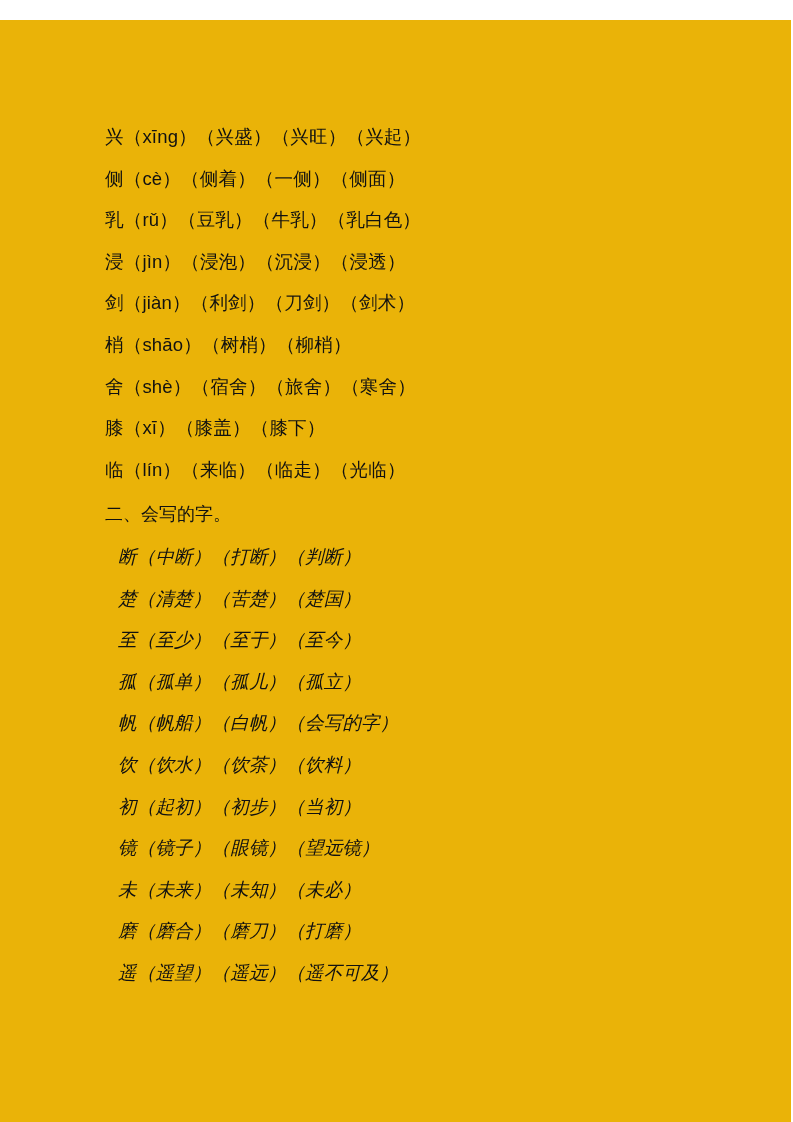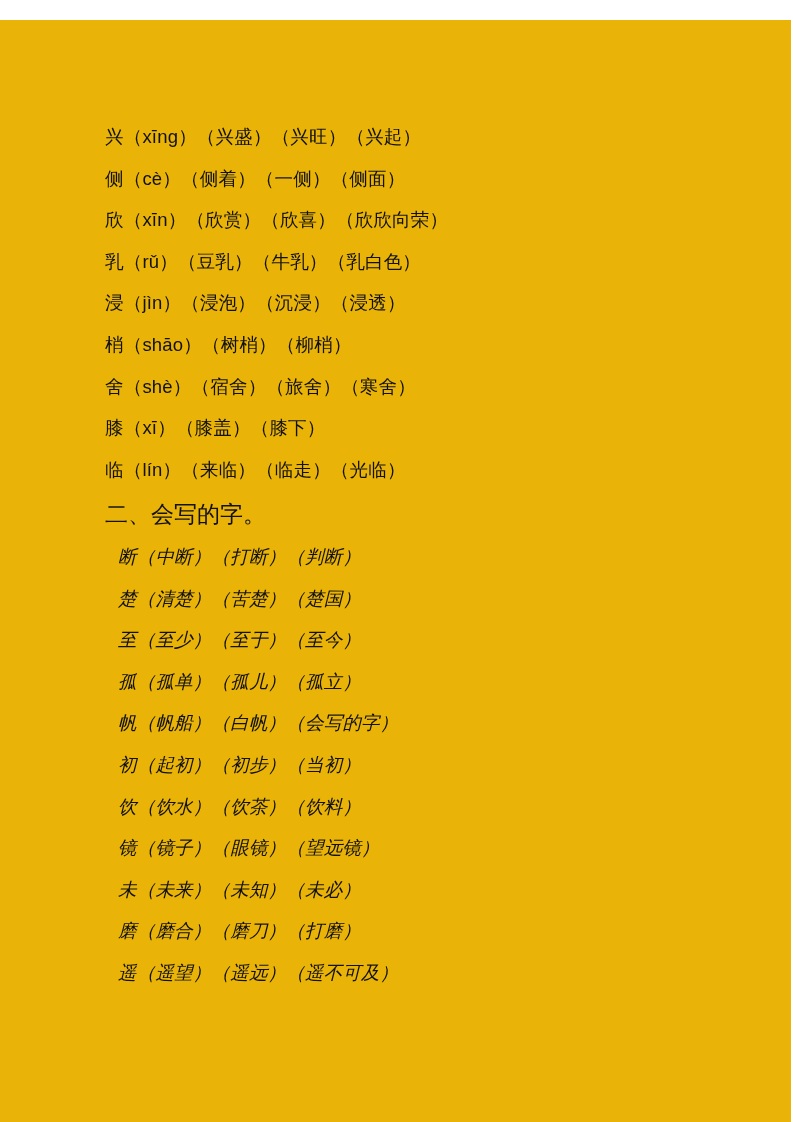--- a/index.html
+++ b/index.html
@@ -35,51 +35,51 @@
     line-height: 41.6px;
     white-space: nowrap;
     letter-spacing: 0.2px;
     color: #111;
   }
   .line.indent {
     padding-left: 13px;
     font-style: italic;
   }
   .section-title {
-    font-size: 23px;
+    font-size: 18px;
     line-height: 41.6px;
     white-space: nowrap;
     color: #111;
     margin-top: 4px;
   }
 </style>
 </head>
 <body>
 
 <div class="page">
   <div class="content">
 
     <div class="line">兴（xīng）（兴盛）（兴旺）（兴起）</div>
     <div class="line">侧（cè）（侧着）（一侧）（侧面）</div>
-    <div class="line">欣（xīn）（欣赏）（欣喜）（欣欣向荣）</div>
     <div class="line">乳（rǔ）（豆乳）（牛乳）（乳白色）</div>
     <div class="line">浸（jìn）（浸泡）（沉浸）（浸透）</div>
+    <div class="line">剑（jiàn）（利剑）（刀剑）（剑术）</div>
     <div class="line">梢（shāo）（树梢）（柳梢）</div>
     <div class="line">舍（shè）（宿舍）（旅舍）（寒舍）</div>
     <div class="line">膝（xī）（膝盖）（膝下）</div>
     <div class="line">临（lín）（来临）（临走）（光临）</div>
 
     <div class="section-title">二、会写的字。</div>
 
     <div class="line indent">断（中断）（打断）（判断）</div>
     <div class="line indent">楚（清楚）（苦楚）（楚国）</div>
     <div class="line indent">至（至少）（至于）（至今）</div>
     <div class="line indent">孤（孤单）（孤儿）（孤立）</div>
     <div class="line indent">帆（帆船）（白帆）（会写的字）</div>
+    <div class="line indent">饮（饮水）（饮茶）（饮料）</div>
     <div class="line indent">初（起初）（初步）（当初）</div>
-    <div class="line indent">饮（饮水）（饮茶）（饮料）</div>
     <div class="line indent">镜（镜子）（眼镜）（望远镜）</div>
     <div class="line indent">未（未来）（未知）（未必）</div>
     <div class="line indent">磨（磨合）（磨刀）（打磨）</div>
     <div class="line indent">遥（遥望）（遥远）（遥不可及）</div>
 
   </div>
 </div>
 
 </body></html>

